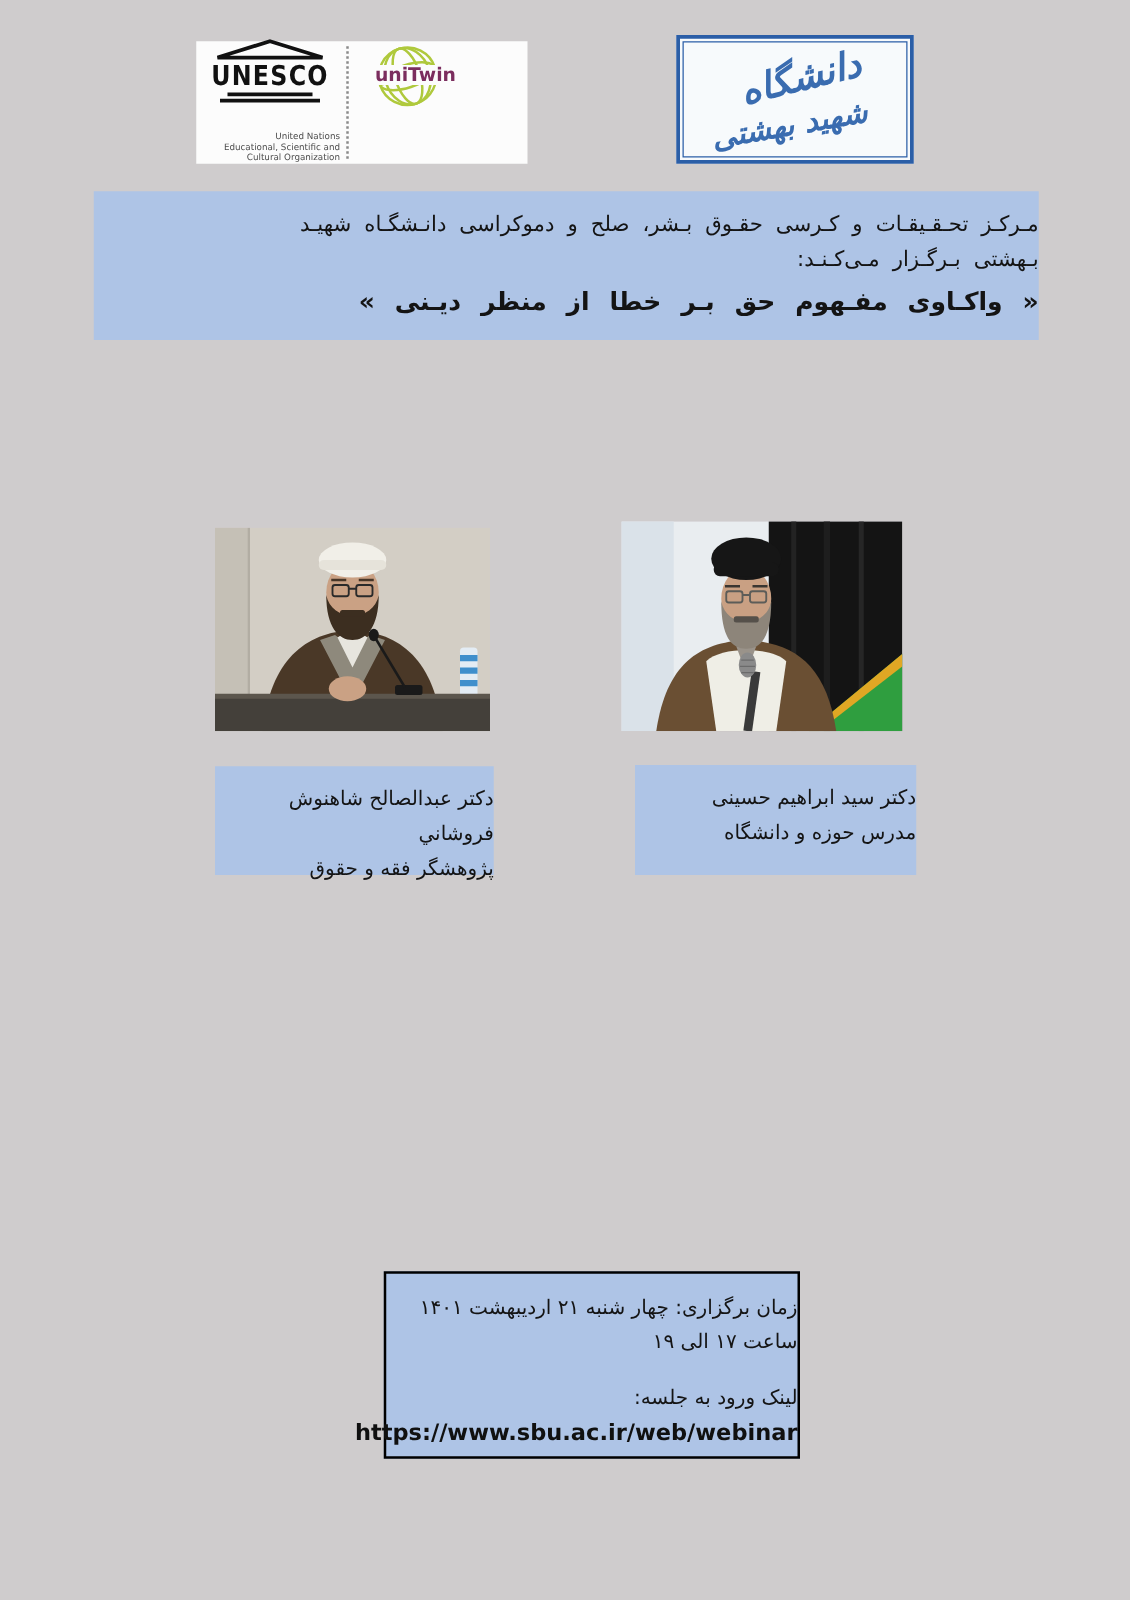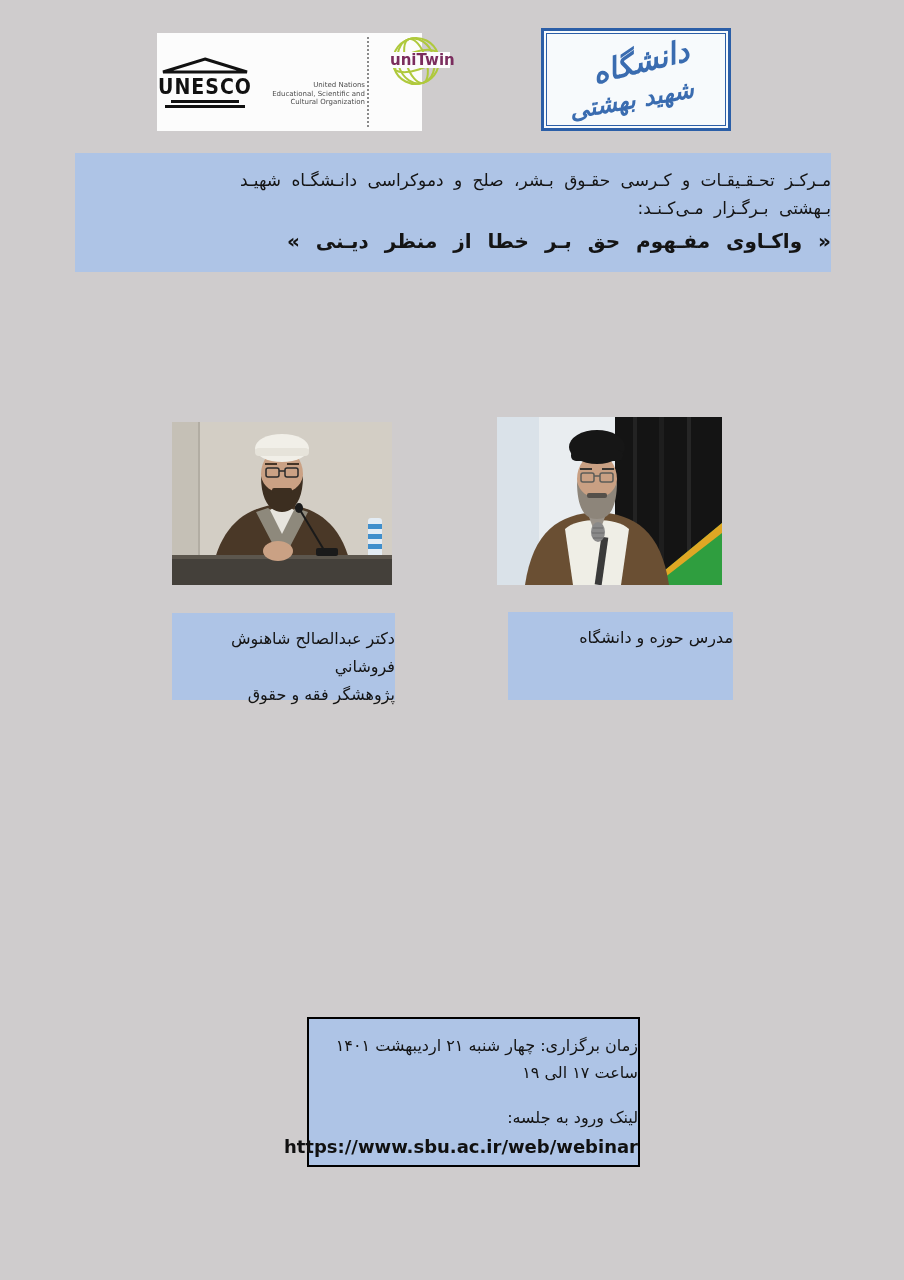--- a/index.html
+++ b/index.html
@@ -6,21 +6,21 @@
   .poster{
     position:relative;width:904px;height:1280px;margin:0 auto;
     background:#cfcccd;overflow:hidden;
     font-family:"DejaVu Sans",sans-serif;color:#141414;
   }
   
   .unesco-block{
     position:absolute;left:157px;top:33px;width:265px;height:98px;
     background:#fcfcfc;display:flex;align-items:stretch;
   }
-  .unesco-half{flex:0 0 118px;display:flex;flex-direction:row;align-items:center;justify-content:flex-end;padding-top:6px;}
+  .unesco-half{flex:0 0 118px;display:flex;flex-direction:column;align-items:center;justify-content:flex-end;padding-top:6px;}
   .unesco-caption{font-size:7px;line-height:1.25;color:#4c4c4c;text-align:right;width:112px;margin-top:18px;}
   .logo-divider{flex:0 0 1px;border-left:2px dotted #8a8a8a;margin:4px 2px;}
   .unitwin-half{flex:1;display:flex;flex-direction:column;padding:2px 4px 0 6px;}
   .unitwin-caption{font-size:7px;line-height:1.35;color:#4c4c4c;text-align:left;}
   .sbu-logo{
     position:absolute;left:541px;top:28px;width:190px;height:103px;
     background:#f7fafc;border:3px solid #2b5ea7;box-sizing:border-box;
   }
   .sbu-inner{position:absolute;inset:2px;border:1px solid #2b5ea7;overflow:hidden;}
   
@@ -170,20 +170,21 @@
       <line x1="95" y1="116" x2="107" y2="116" stroke="#6b6b6b" stroke-width="1"></line>
       <line x1="96" y1="121" x2="106" y2="121" stroke="#6b6b6b" stroke-width="1"></line>
     </svg>
   </div>
 
   <div class="bluebox caption caption-left">
     <div>دکتر عبدالصالح شاهنوش فروشاني</div>
     <div>پژوهشگر فقه و حقوق</div>
   </div>
   <div class="bluebox caption caption-right">
+    <div>دکتر سید ابراهیم حسینی</div>
     <div>مدرس حوزه و دانشگاه</div>
   </div>
 
 
   <div class="bluebox schedule">
     <div>زمان برگزاری: چهار شنبه ۲۱ اردیبهشت ۱۴۰۱</div>
     <div>ساعت ۱۷ الی ۱۹</div>
     <div class="schedule-link-label">لینک ورود به جلسه:</div>
     <span class="schedule-link">https://www.sbu.ac.ir/web/webinar</span>
   </div>

